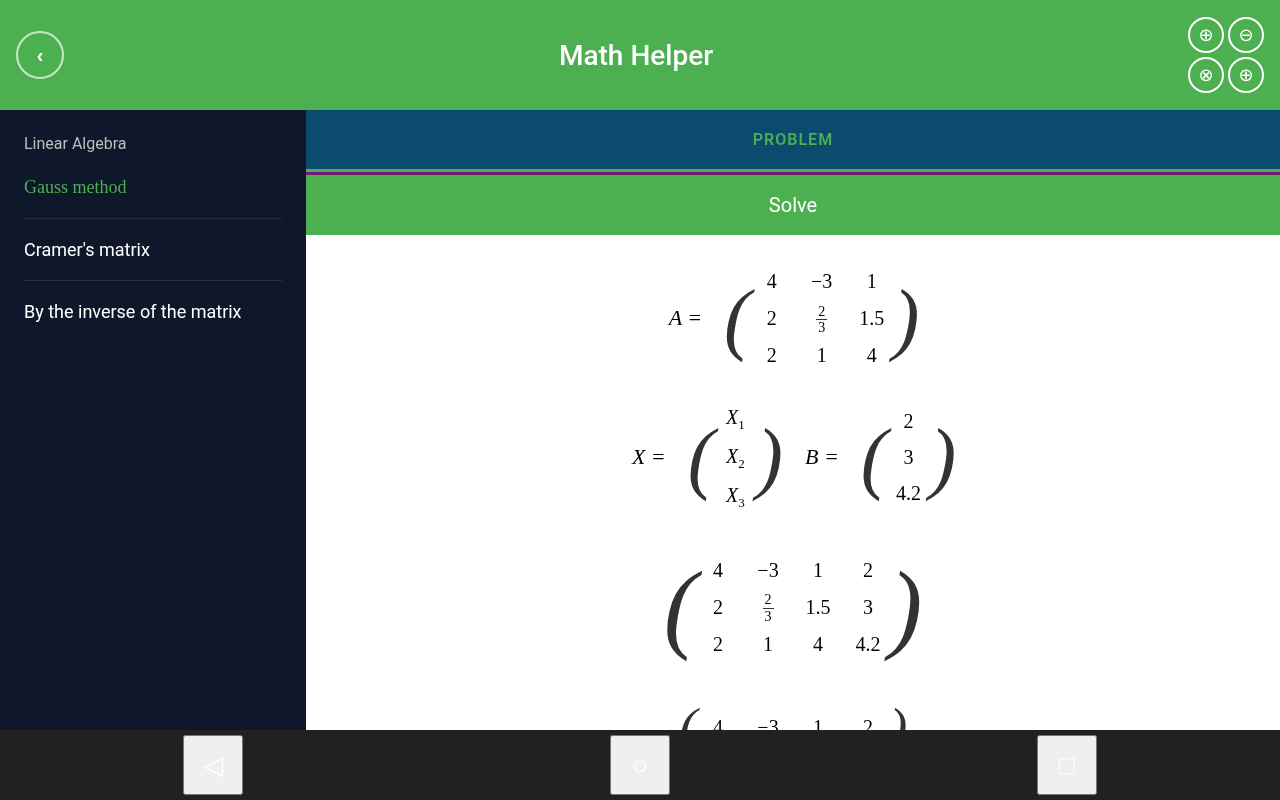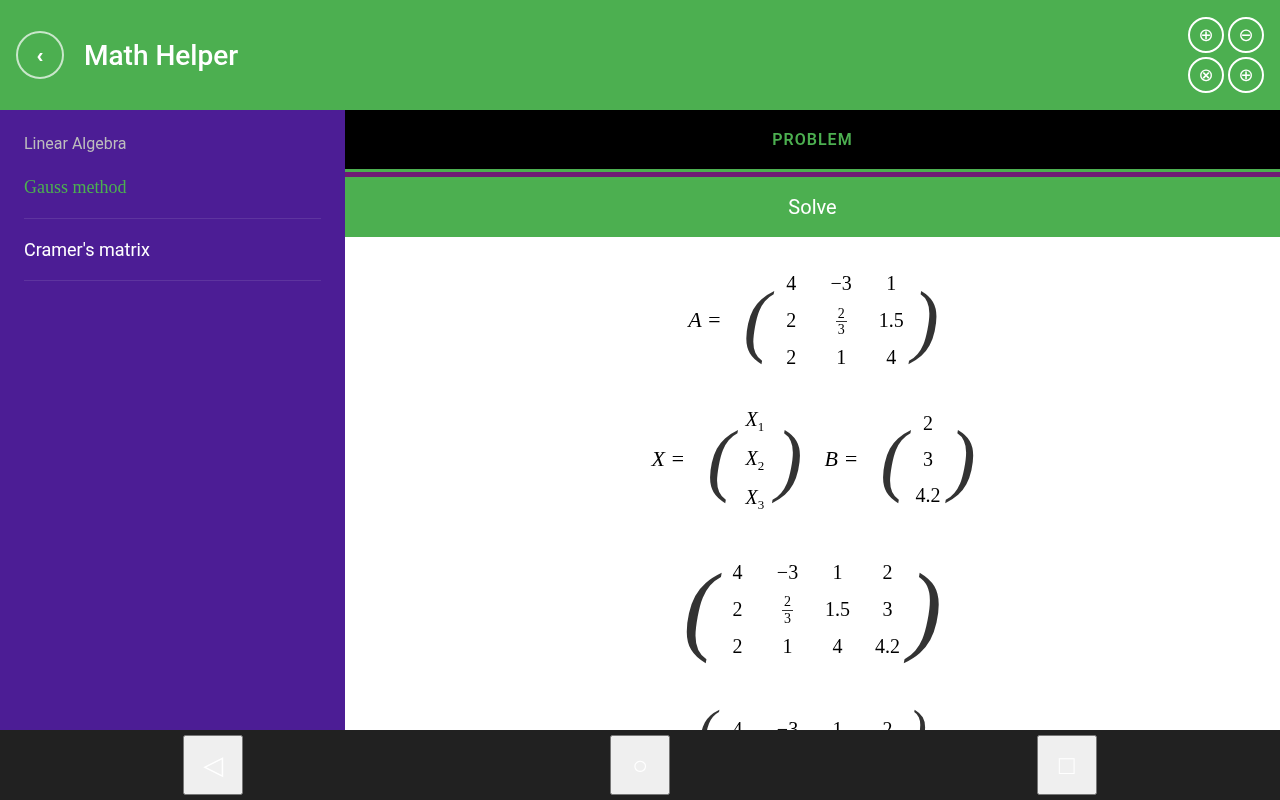--- a/index.html
+++ b/index.html
@@ -24,20 +24,21 @@
       cursor: pointer;
       display: flex; align-items: center; justify-content: center;
       flex-shrink: 0;
     }
     .app-title {
       color: white;
       font-size: 28px;
       font-weight: 500;
       margin-left: 20px;
       flex: 1;
+      text-align: center;
     }
     .top-icons {
       display: grid;
       grid-template-columns: 1fr 1fr;
       gap: 4px;
     }
     .top-icon-btn {
       width: 36px; height: 36px;
       border-radius: 50%;
       border: 2px solid white;
@@ -50,22 +51,22 @@
 
     
     .main-area {
       display: flex;
       flex: 1;
       overflow: hidden;
     }
 
     
     .sidebar {
-      width: 345px;
-      background: #4c1d95;
+      width: 306px;
+      background: #0f172a;
       flex-shrink: 0;
       display: flex;
       flex-direction: column;
       overflow-y: auto;
     }
     .sidebar-header {
       padding: 24px 24px 4px 24px;
       color: #bdbdbd;
       font-size: 16px;
     }
@@ -90,22 +91,22 @@
       flex: 1;
       display: flex;
       flex-direction: column;
       background: #f5f5f5;
       overflow: hidden;
     }
 
     
     .tabs {
       display: flex;
-      background: #000000;
-      border-bottom: 5px solid #701a75;
+      background: #0c4a6e;
+      border-bottom: 3px solid #701a75;
       flex-shrink: 0;
     }
     .tab {
       flex: 1;
       text-align: center;
       padding: 20px;
       font-size: 16px;
       font-weight: 600;
       color: #9e9e9e;
       cursor: pointer;
@@ -248,20 +249,23 @@
   <div class="sidebar">
     <div class="sidebar-header">Linear Algebra</div>
     <div class="sidebar-item active">
       <span>Gauss method</span>
     </div>
     <div class="sidebar-divider"></div>
     <div class="sidebar-item">
       <span>Cramer's matrix</span>
     </div>
     <div class="sidebar-divider"></div>
+    <div class="sidebar-item">
+      <span>By the inverse of the matrix</span>
+    </div>
   </div>
 
   <div class="content-area">
 
     <div class="tabs">
       <div class="tab active">PROBLEM</div>
     </div>
 
     <div class="solve-btn">Solve</div>
 

